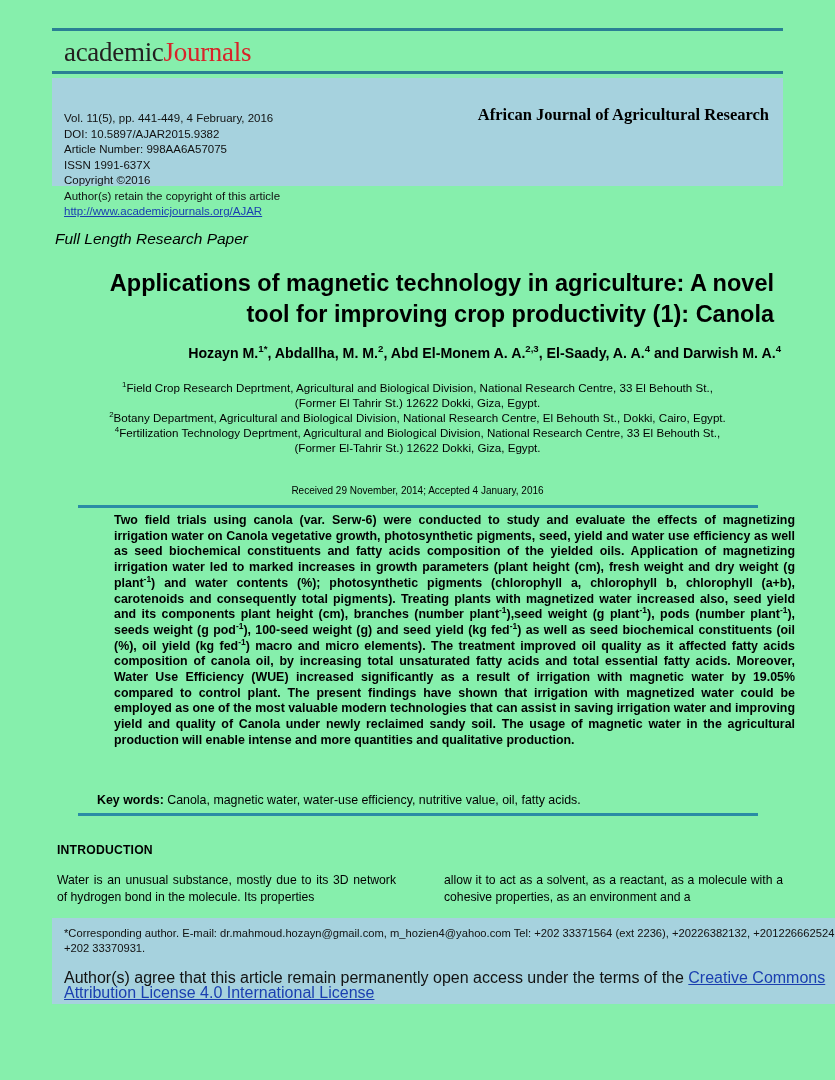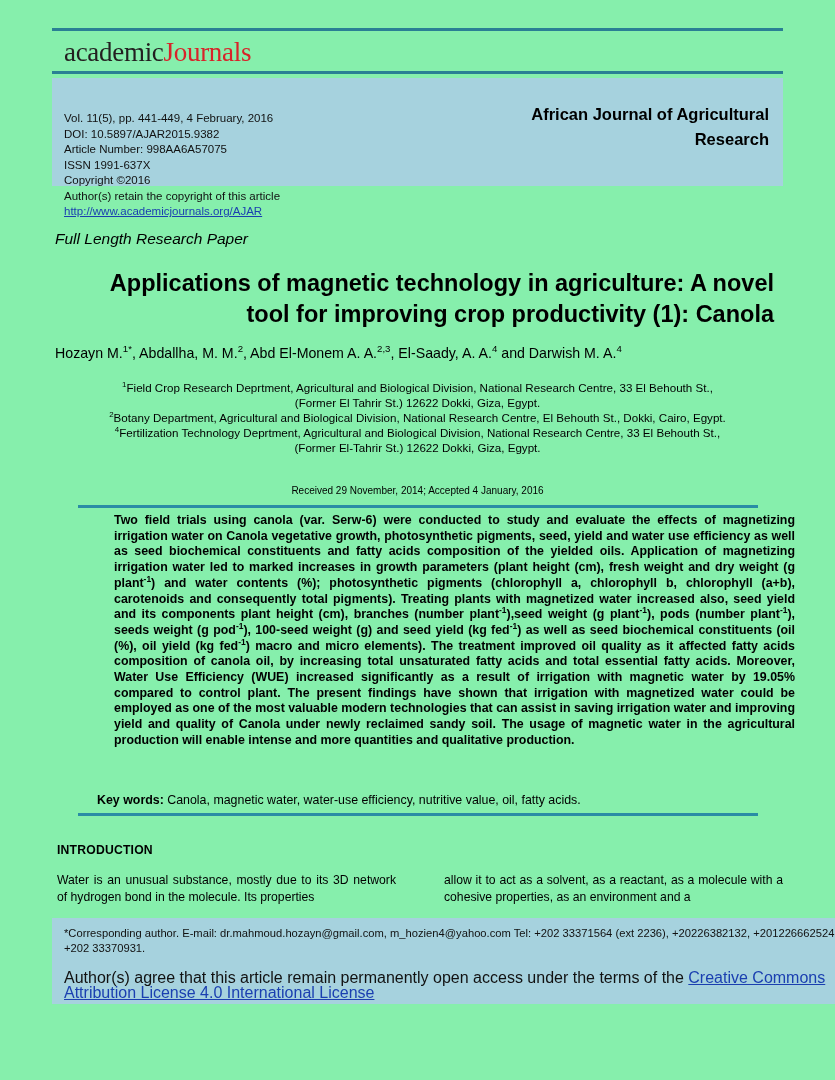--- a/index.html
+++ b/index.html
@@ -73,20 +73,21 @@
   .headband-right {
     position: absolute;
     right: 14px;
     top: 24px;
     width: 300px;
     text-align: right;
     font-size: 16.5px;
     font-weight: bold;
     line-height: 25px;
     color: #000;
+    font-family: Liberation Serif, serif;
   }
 
   
   .article-type {
     position: absolute;
     left: 55px;
     top: 230px;
     font-size: 15.5px;
     font-style: italic;
     color: #000;
@@ -104,23 +105,23 @@
     line-height: 31px;
     color: #000;
   }
 
   
   .authors {
     position: absolute;
     left: 55px;
     top: 345px;
     width: 726px;
-    text-align: left;
+    text-align: right;
     font-size: 14.2px;
-    font-weight: normal;
+    font-weight: bold;
     color: #000;
   }
   sup { font-size: 0.68em; vertical-align: super; line-height: 0; }
 
   
   .affils {
     position: absolute;
     left: 52px;
     top: 380px;
     width: 731px;

